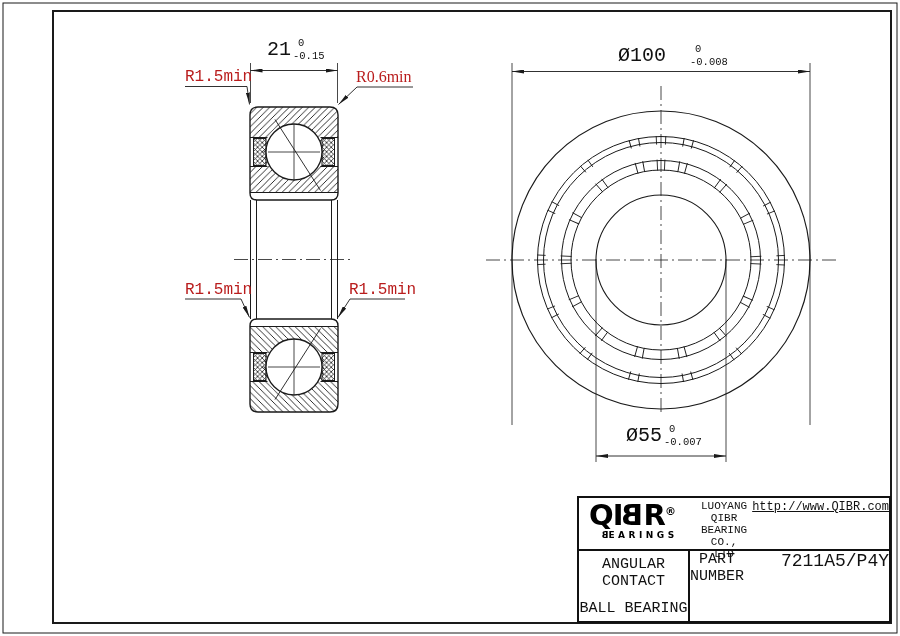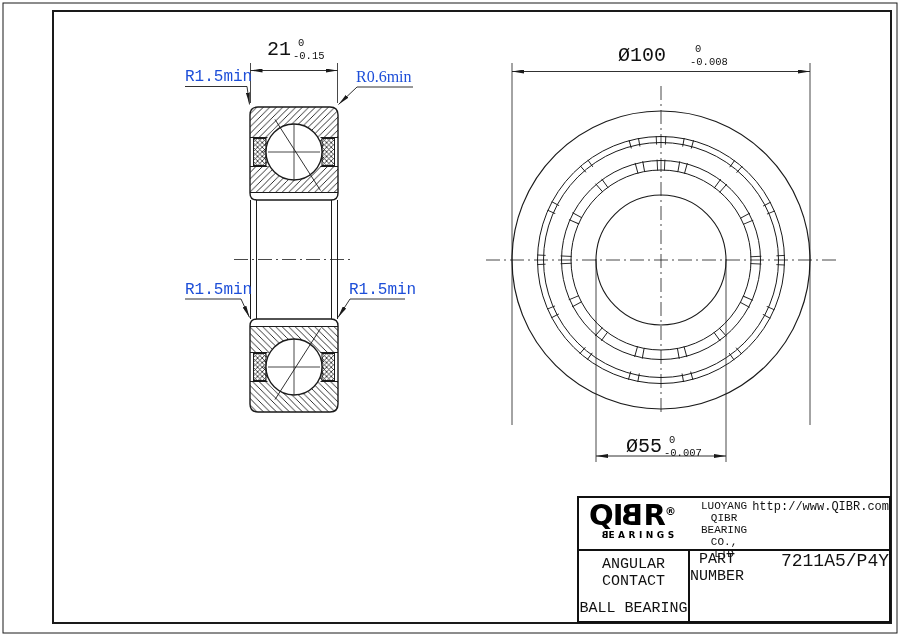--- a/index.html
+++ b/index.html
@@ -1,34 +1,34 @@
 <!DOCTYPE html>
 <html><head>
 <meta charset="utf-8">
 <style>
   html,body{margin:0;padding:0;background:#e8e8e8;}
   .sheet{position:relative;width:900px;height:636px;background:#fff;overflow:hidden;
          font-family:"Liberation Mono",monospace;color:#111;}
   svg{position:absolute;left:0;top:0;}
-  .lbl{position:absolute;font:16px "Liberation Mono",monospace;color:#1d4ed8;white-space:nowrap;letter-spacing:0;}
+  .lbl{position:absolute;font:16px "Liberation Mono",monospace;color:#b91c1c;white-space:nowrap;letter-spacing:0;}
   .dim{position:absolute;display:flex;align-items:flex-start;color:#111;white-space:nowrap;}
   .dim .main{font:20px "Liberation Mono",monospace;line-height:1;}
   .dim .tol{display:flex;flex-direction:column;font:10.5px "Liberation Mono",monospace;line-height:1.2;margin-left:2px;margin-top:-3px;}
   .dim .tol .up{margin-left:5px;}
   .tblock{position:absolute;left:577px;top:496px;width:314px;height:127px;border:2px solid #111;
           box-sizing:border-box;display:flex;flex-direction:column;background:#fff;}
   .trow1{height:51px;display:flex;border-bottom:2px solid #111;}
   .logo{width:128px;padding:3px 0 0 10px;box-sizing:border-box;}
   .qibr{font-family:"DejaVu Sans",sans-serif;font-weight:900;font-size:29px;line-height:1;letter-spacing:-1px;color:#000;}
   .reg{font-size:11px;vertical-align:10px;font-weight:700;letter-spacing:0;}
   .bearings{font-family:"DejaVu Sans",sans-serif;font-weight:700;font-size:9px;letter-spacing:3.5px;margin:0 0 0 9px;color:#000;}
   .flip{display:inline-block;transform:scaleX(-1);}
   .company{flex:1;display:flex;justify-content:center;text-align:center;gap:5px;padding-top:2px;}
   .company .c1{font:11px "Liberation Mono",monospace;}
-  .company .c2{font:12px "Liberation Mono",monospace;}
+  .company .c2{font:12px "Liberation Mono",monospace;text-decoration:underline;}
   .trow2{flex:1;display:flex;}
   .cell-desc{width:210px;box-sizing:border-box;border-right:2px solid #111;display:flex;flex-direction:column;
              justify-content:center;gap:10px;text-align:center;font:15px "Liberation Mono",monospace;}
   .cell-part{flex:1;display:flex;flex-direction:row;justify-content:center;gap:9px;text-align:center;}
   .cell-part .pn-label{font:15px "Liberation Mono",monospace;}
   .cell-part .pn{font:18px "Liberation Mono",monospace;padding-left:28px;}
 </style>
 </head>
 <body>
 
@@ -142,21 +142,21 @@
   </div>
 
   <div class="dim" style="left:618px;top:46px;gap:22px;">
     <span class="main">Ø100</span>
     <span class="tol">
       <span class="up">0</span>
       <span class="dn">-0.008</span>
     </span>
   </div>
 
-  <div class="dim" style="left:626px;top:437px;">
+  <div class="dim" style="left:626px;top:426px;">
     <span class="main">Ø55</span>
     <span class="tol">
       <span class="up">0</span>
       <span class="dn">-0.007</span>
     </span>
   </div>
 
   <div class="tblock">
     <div class="trow1">
       <div class="logo">

